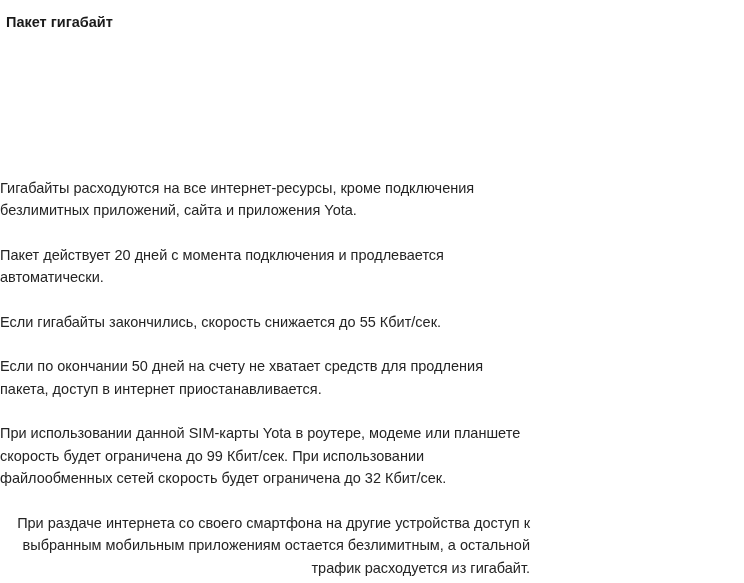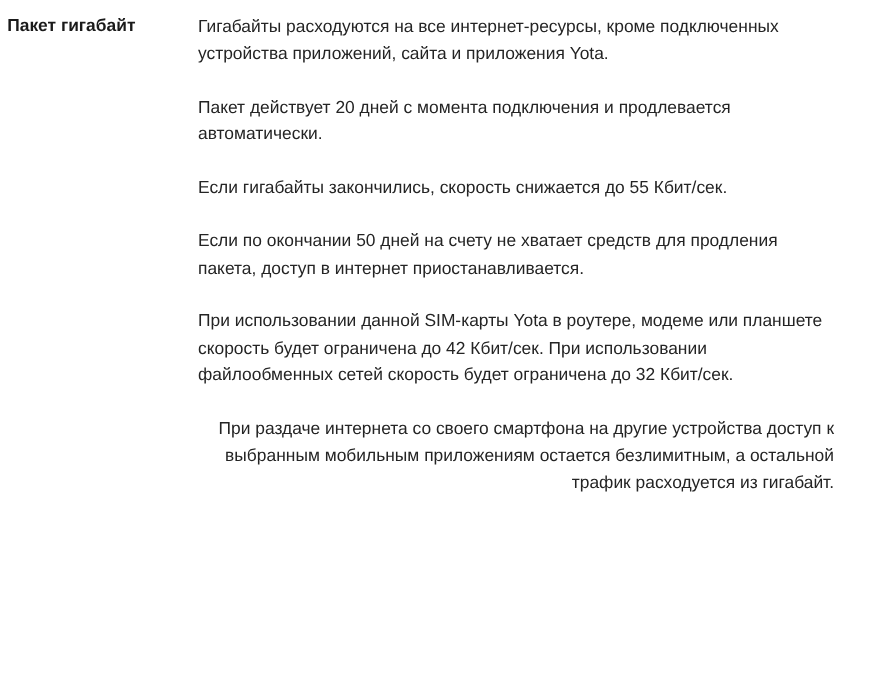--- a/index.html
+++ b/index.html
@@ -9,21 +9,21 @@
   }
   body {
     width: 744px;
     height: 583px;
     font-family: "Liberation Sans", sans-serif;
     color: #1a1a1a;
     -webkit-font-smoothing: antialiased;
   }
   .doc-section {
     display: flex;
-    flex-direction: row;
+    flex-direction: column;
     align-items: flex-start;
     padding-top: 12px;
     box-sizing: border-box;
     width: 744px;
   }
   .section-title {
     width: 165px;
     flex: 0 0 165px;
     padding-left: 6px;
     box-sizing: border-box;
@@ -57,28 +57,28 @@
 </style>
 </head>
 <body>
 
 <div class="doc-section">
 
   <div class="section-title">Пакет гигабайт</div>
 
   <div class="section-body">
 
-    <p class="para">Гигабайты расходуются на все интернет-ресурсы, кроме подключенных устройства приложений, сайта и приложения Yota.</p>
+    <p class="para">Гигабайты расходуются на все интернет-ресурсы, кроме подключения безлимитных приложений, сайта и приложения Yota.</p>
 
 
 
     <p class="para">Пакет действует 20 дней с момента подключения и продлевается автоматически.</p>
 
     <p class="para">Если гигабайты закончились, скорость снижается до 55 Кбит/сек.</p>
 
     <p class="para">Если по окончании 50 дней на счету не хватает средств для продления пакета, доступ в интернет приостанавливается.</p>
 
-    <p class="para">При использовании данной SIM-карты Yota в роутере, модеме или планшете скорость будет ограничена до 42 Кбит/сек. При использовании файлообменных сетей скорость будет ограничена до 32 Кбит/сек.</p>
+    <p class="para">При использовании данной SIM-карты Yota в роутере, модеме или планшете скорость будет ограничена до 99 Кбит/сек. При использовании файлообменных сетей скорость будет ограничена до 32 Кбит/сек.</p>
 
     <p class="para">При раздаче интернета со своего смартфона на другие устройства доступ к выбранным мобильным приложениям остается безлимитным, а остальной трафик расходуется из гигабайт.</p>
 
   </div>
 </div>
 
 </body></html>

